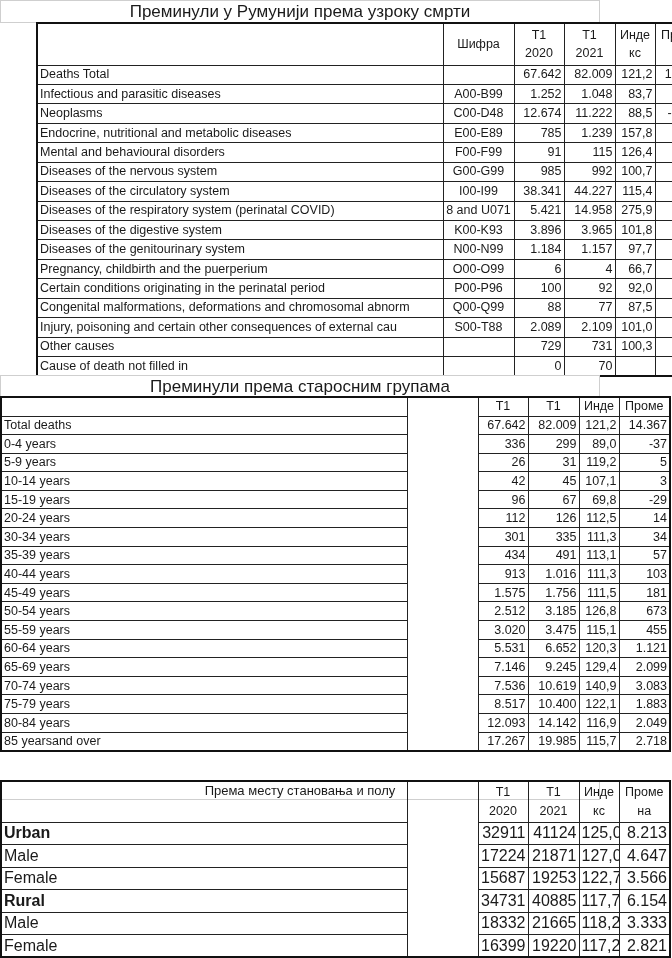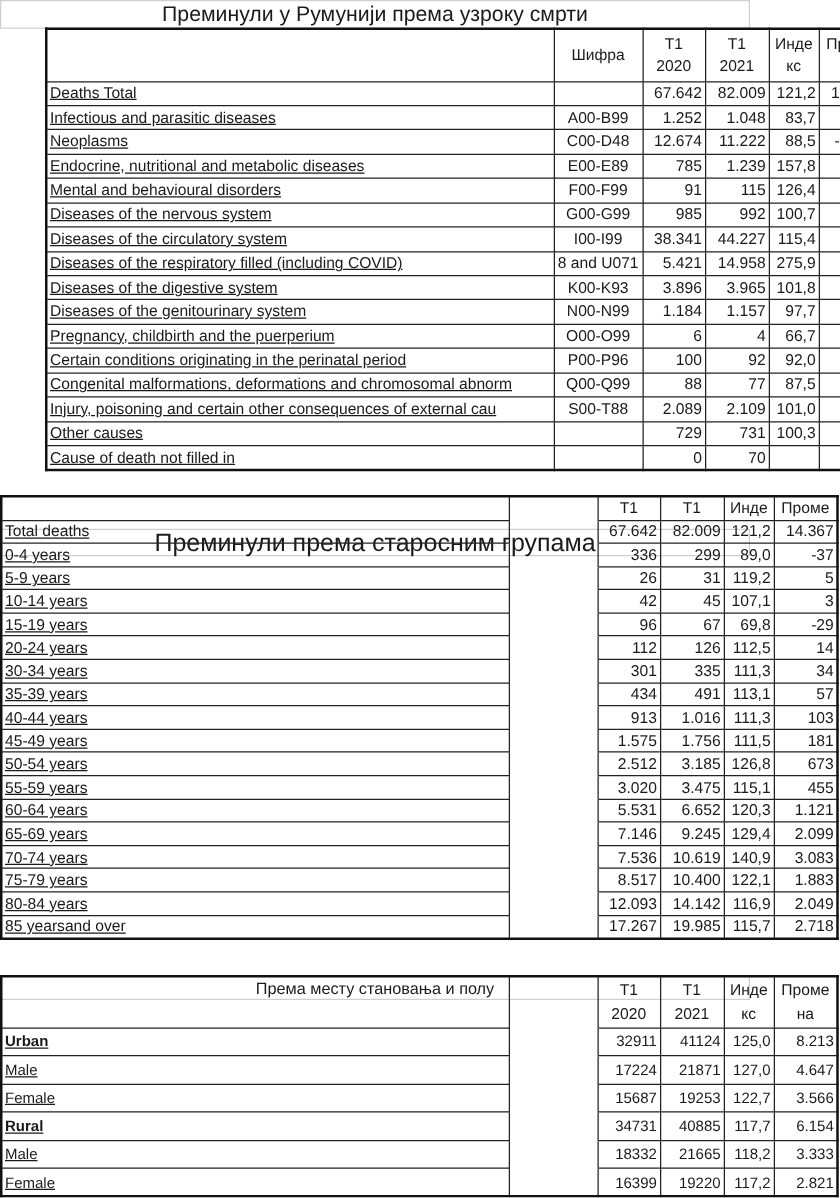--- a/index.html
+++ b/index.html
@@ -1,41 +1,41 @@
 <!DOCTYPE html>
 <html><head>
 <meta charset="utf-8">
 <style>
   html, body { margin: 0; padding: 0; background: #ffffff; }
   body { width: 672px; height: 958px; overflow: hidden; position: relative;
          font-family: "Liberation Sans", sans-serif; color: #1a1a1a; }
   .title { position: absolute; left: 0; width: 600px; text-align: center;
            background: #fff; border: 1px solid #cfcfcf; box-sizing: border-box; }
   .t1 { top: 0; height: 23px; font-size: 17px; line-height: 22px; }
-  .t2 { top: 375px; height: 22px; font-size: 20px; line-height: 22px; margin-top: 48px; }
+  .t2 { top: 375px; height: 22px; font-size: 17px; line-height: 22px; }
   .t3 { top: 780px; height: 20px; font-size: 13px; line-height: 20px; }
   table { position: absolute; left: 0; border-collapse: collapse; table-layout: fixed;
           width: 669px; font-size: 12.5px; }
   td { box-sizing: border-box; padding: 0 2px; white-space: nowrap; overflow: hidden;
        border: 1px solid #222; }
   col.c0 { width: 406px; } col.c1 { width: 71px; } col.c2 { width: 50px; }
   col.c3 { width: 51px; } col.c4 { width: 40px; } col.c5 { width: 51px; }
   #tbl1 { top: 22px; border: 2px solid #111; margin-left: 36px; }
   #tbl1 tr.hdr td { height: 42px; text-align: center; line-height: 18px; }
   #tbl1 tr.row td { height: 19.45px; line-height: 17px; }
   #tbl2 { top: 396px; border: 2px solid #111; }
   #tbl2 tr.hdr td { height: 19px; text-align: center; line-height: 17px; }
   #tbl2 tr.row td { height: 18.6px; line-height: 16px; }
   #tbl3 { top: 780px; border: 2px solid #111; }
   #tbl3 tr.hdr td { height: 41px; text-align: center; line-height: 19px; }
-  #tbl3 tr.row td { height: 22.5px; line-height: 20px; font-size: 12px; }
+  #tbl3 tr.row td { height: 22.5px; line-height: 20px; font-size: 16px; }
   td.num { text-align: right; }
   td.code { text-align: center; }
   td.blank-code { border-top: none; border-bottom: none; }
-  td.label { text-align: left; text-decoration: underline; }
+  td.label { text-align: left; }
   .bold { font-weight: bold; }
   .hdr-line { display: block; }
 </style>
 </head>
 <body>
 
 <div class="title t1">Преминули у Румунији према узроку смрти</div>
 <table id="tbl1">
   <colgroup>
       <col class="c0">
@@ -118,21 +118,21 @@
       </tr>
       <tr class="row">
         <td class="label">Diseases of the circulatory system</td>
         <td class="code">I00-I99</td>
         <td class="num">38.341</td>
         <td class="num">44.227</td>
         <td class="num">115,4</td>
         <td class="num">5.886</td>
       </tr>
       <tr class="row">
-        <td class="label">Diseases of the respiratory filled (including COVID)</td>
+        <td class="label">Diseases of the respiratory system (perinatal COVID)</td>
         <td class="code">8 and U071</td>
         <td class="num">5.421</td>
         <td class="num">14.958</td>
         <td class="num">275,9</td>
         <td class="num">9.537</td>
       </tr>
       <tr class="row">
         <td class="label">Diseases of the digestive system</td>
         <td class="code">K00-K93</td>
         <td class="num">3.896</td>

